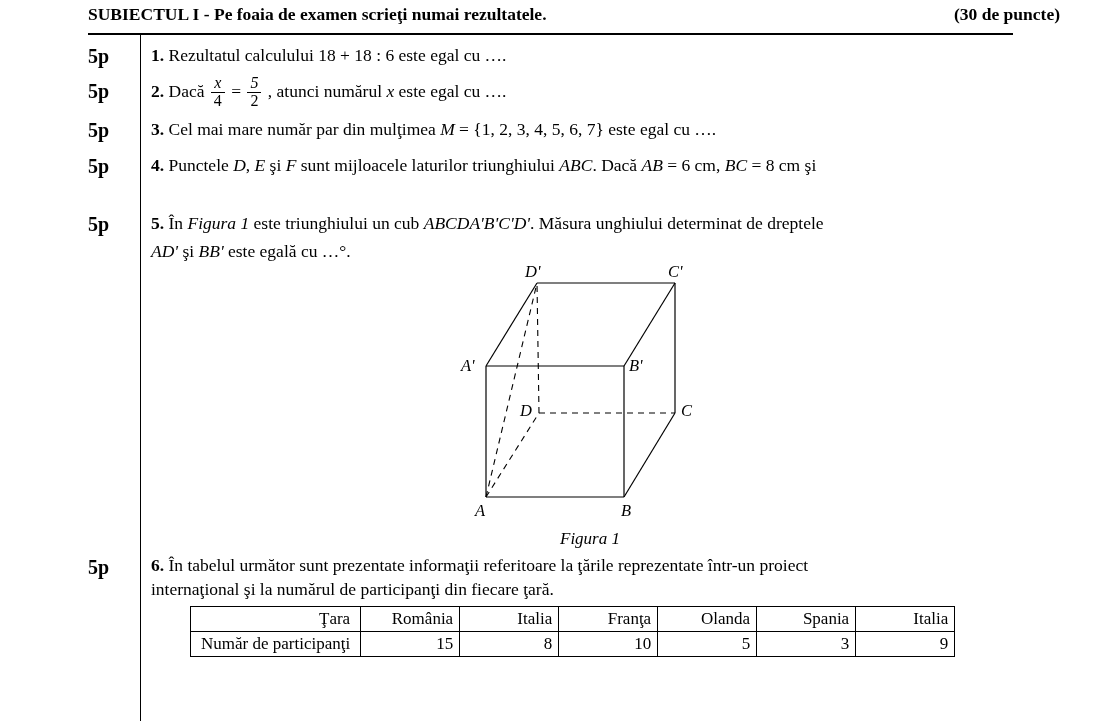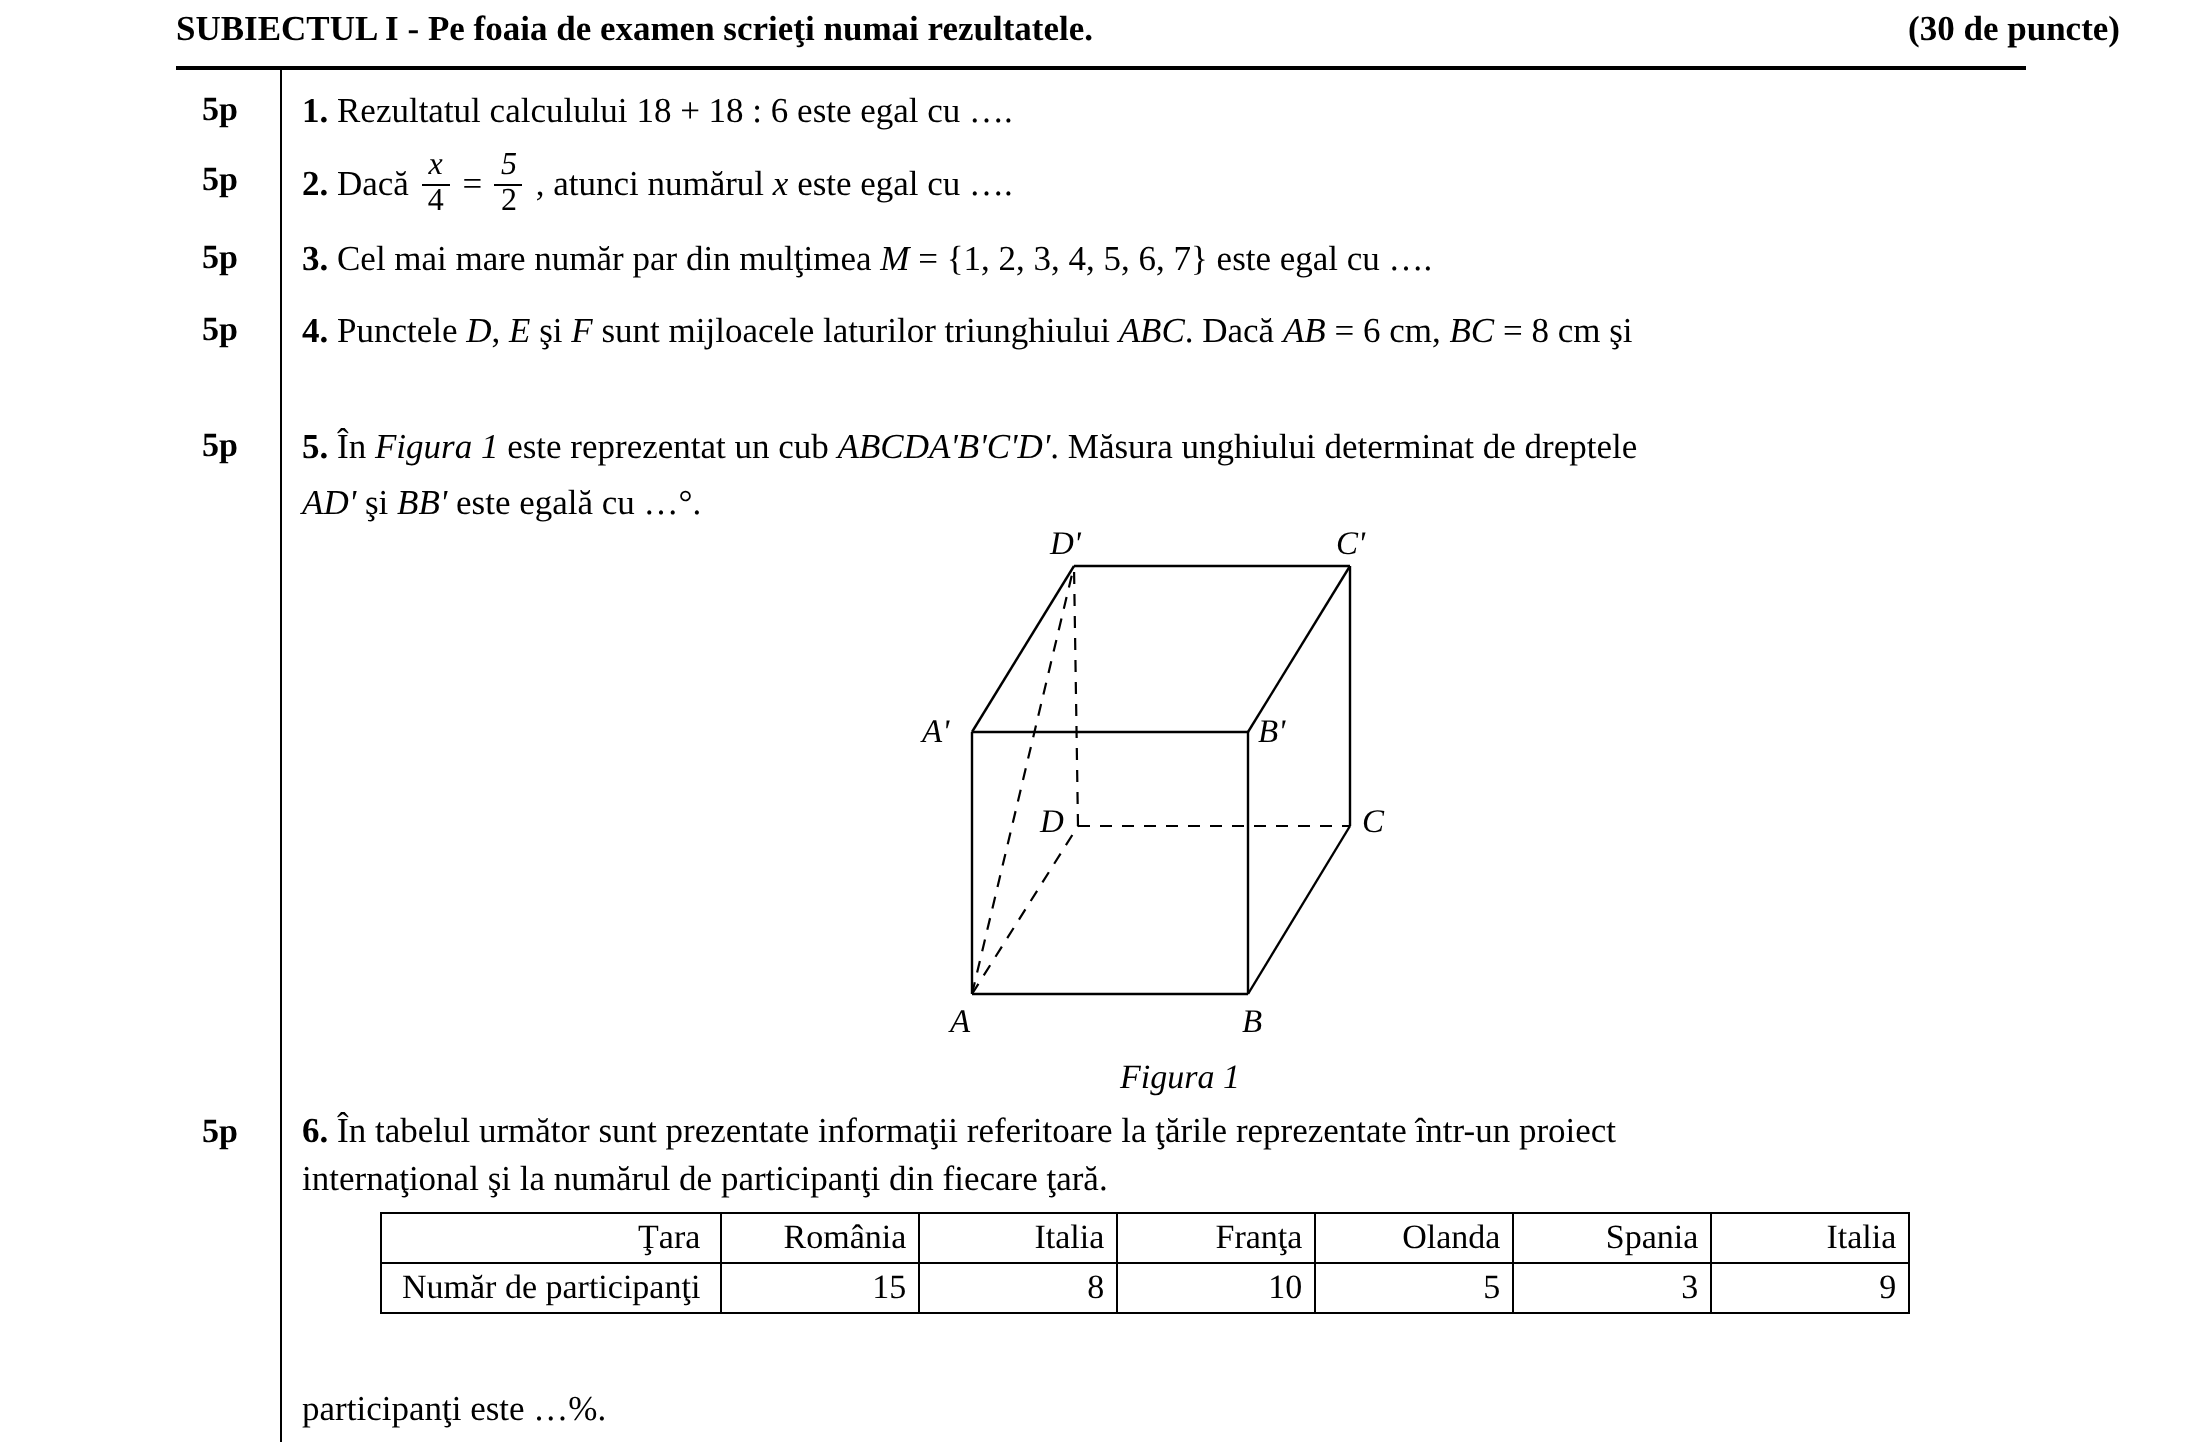--- a/index.html
+++ b/index.html
@@ -53,23 +53,23 @@
     width: 1px;
     height: 688px;
     background: #000;
   }
 
   
   .pts {
     position: absolute;
     left: 68px;
     width: 44px;
-    text-align: center;
+    text-align: left;
     font-weight: bold;
-    font-size: 17px;
+    font-size: 20px;
   }
 
   
   .q {
     position: absolute;
     left: 131px;
     font-size: 17.5px;
     line-height: 1.33;
   }
   .qnum { font-weight: bold; }
@@ -201,21 +201,21 @@
     <span class="mn">= 6 cm</span><span>,</span>
     <span class="mi">BC</span>
     <span class="mn">= 8 cm</span>
     <span>şi</span>
   </div>
 
   <div class="q" style="top:212px; width:862px">
     <span class="qnum">5.</span>
     <span>În</span>
     <span class="figlabel">Figura 1</span>
-    <span>este reprezentat un cub</span>
+    <span>este triunghiului un cub</span>
     <span class="mi">ABCDA'B'C'D'</span><span>. Măsura unghiului determinat de dreptele</span>
   </div>
   <div class="q" style="top:240px">
     <span class="mi">AD'</span>
     <span>şi</span>
     <span class="mi">BB'</span>
     <span>este egală cu …°.</span>
   </div>
 
   <div class="figure-wrap">
@@ -280,17 +280,14 @@
       <td class="cc">15</td>
       <td class="cc">8</td>
       <td class="cc">10</td>
       <td class="cc">5</td>
       <td class="cc">3</td>
       <td class="cc">9</td>
     </tr>
   </tbody>
     </table>
 
-  <div class="q" style="top:693px">
-    <span>participanţi este …%.</span>
-  </div>
 
 </div>
 
 </body></html>

